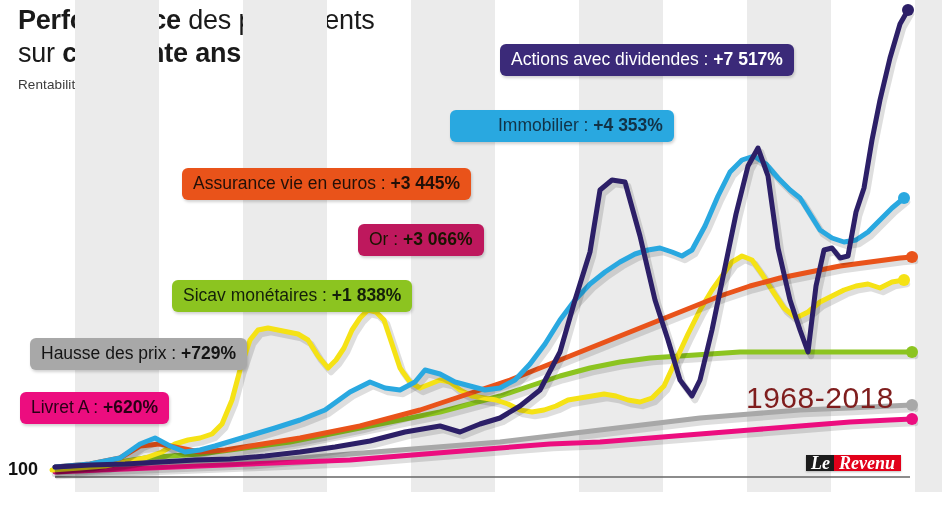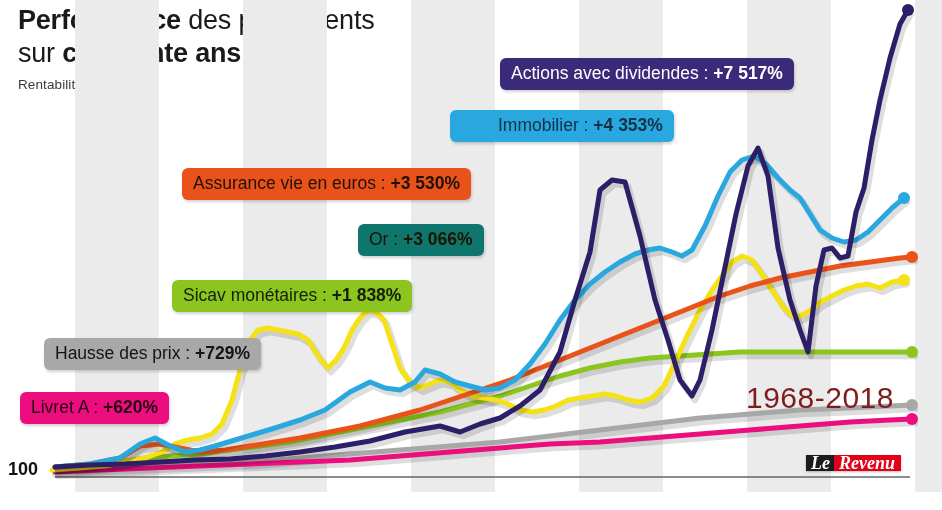--- a/index.html
+++ b/index.html
@@ -30,26 +30,26 @@
   .pill{
     position:absolute;
     border-radius:6px;
     padding:5px 11px 6px 11px;
     font-size:17.5px;
     line-height:21px;
     white-space:nowrap;
     box-shadow:1px 2px 3px rgba(0,0,0,.18);
   }
   .pill .b{font-weight:bold;}
-  .pill-actions   {left:500px; top:58px;}
+  .pill-actions   {left:500px; top:44px;}
   .pill-immo      {left:450px; top:110px;}
   .pill-assurance {left:182px; top:168px;}
   .pill-or        {left:358px; top:224px;}
   .pill-sicav     {left:172px; top:280px;}
-  .pill-hausse    {left:44px;  top:338px;}
+  .pill-hausse    {left:30px;  top:338px;}
   .pill-livret    {left:20px;  top:392px;}
 
   
   .year-annot{
     position:absolute;left:746px;top:381px;
     font-size:30px;color:#7f1d1d;letter-spacing:0.5px;white-space:nowrap;text-align:center;
   }
 
   
   .baseline-label{
@@ -119,23 +119,23 @@
       </g>
   </svg>
 
   <div class="pill pill-actions" style="background: rgb(59, 42, 121); color: rgb(255, 255, 255);">
     <span>Actions avec dividendes</span><span> : </span><span class="b">+7 517%</span>
   </div>
   <div class="pill pill-immo" style="background: rgb(41, 168, 224); color: rgb(18, 51, 71); padding-left: 48px;">
     <span>Immobilier</span><span> : </span><span class="b">+4 353%</span>
   </div>
   <div class="pill pill-assurance" style="background: rgb(233, 83, 26); color: rgb(34, 16, 8);">
-    <span>Assurance vie en euros</span><span> : </span><span class="b">+3 530%</span>
+    <span>Assurance vie en euros</span><span> : </span><span class="b">+3 445%</span>
   </div>
-  <div class="pill pill-or" style="background: #0f766e; color: rgb(25, 21, 0);">
+  <div class="pill pill-or" style="background: #be185d; color: rgb(25, 21, 0);">
     <span>Or</span><span> : </span><span class="b">+3 066%</span>
   </div>
   <div class="pill pill-sicav" style="background: rgb(140, 196, 32); color: rgb(20, 32, 10);">
     <span>Sicav monétaires</span><span> : </span><span class="b">+1 838%</span>
   </div>
   <div class="pill pill-hausse" style="background: rgb(168, 168, 168); color: rgb(20, 20, 20);">
     <span>Hausse des prix</span><span> : </span><span class="b">+729%</span>
   </div>
   <div class="pill pill-livret" style="background: rgb(236, 13, 127); color: rgb(42, 0, 22);">
     <span>Livret A</span><span> : </span><span class="b">+620%</span>

